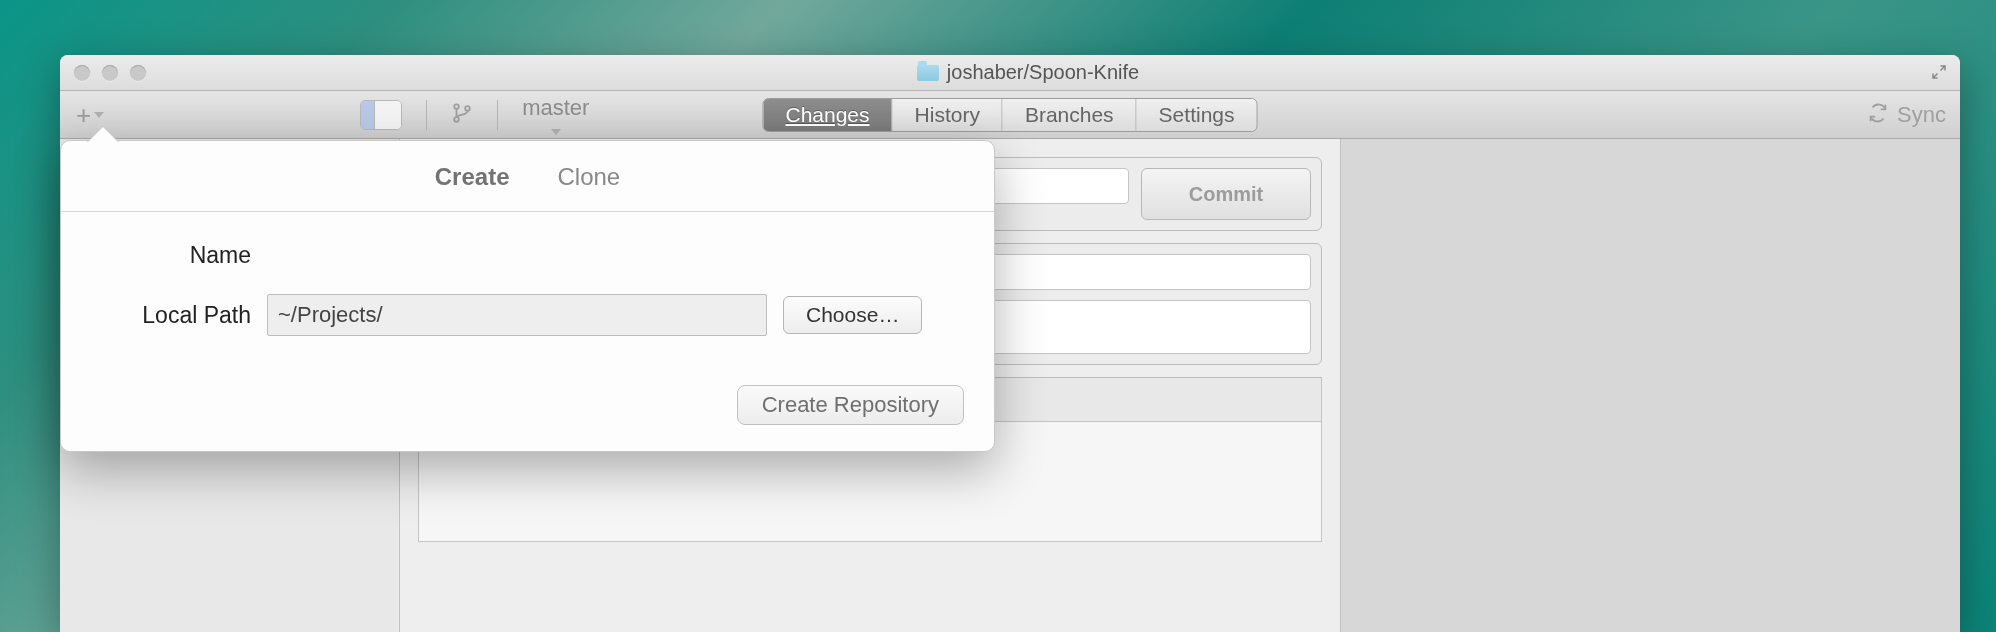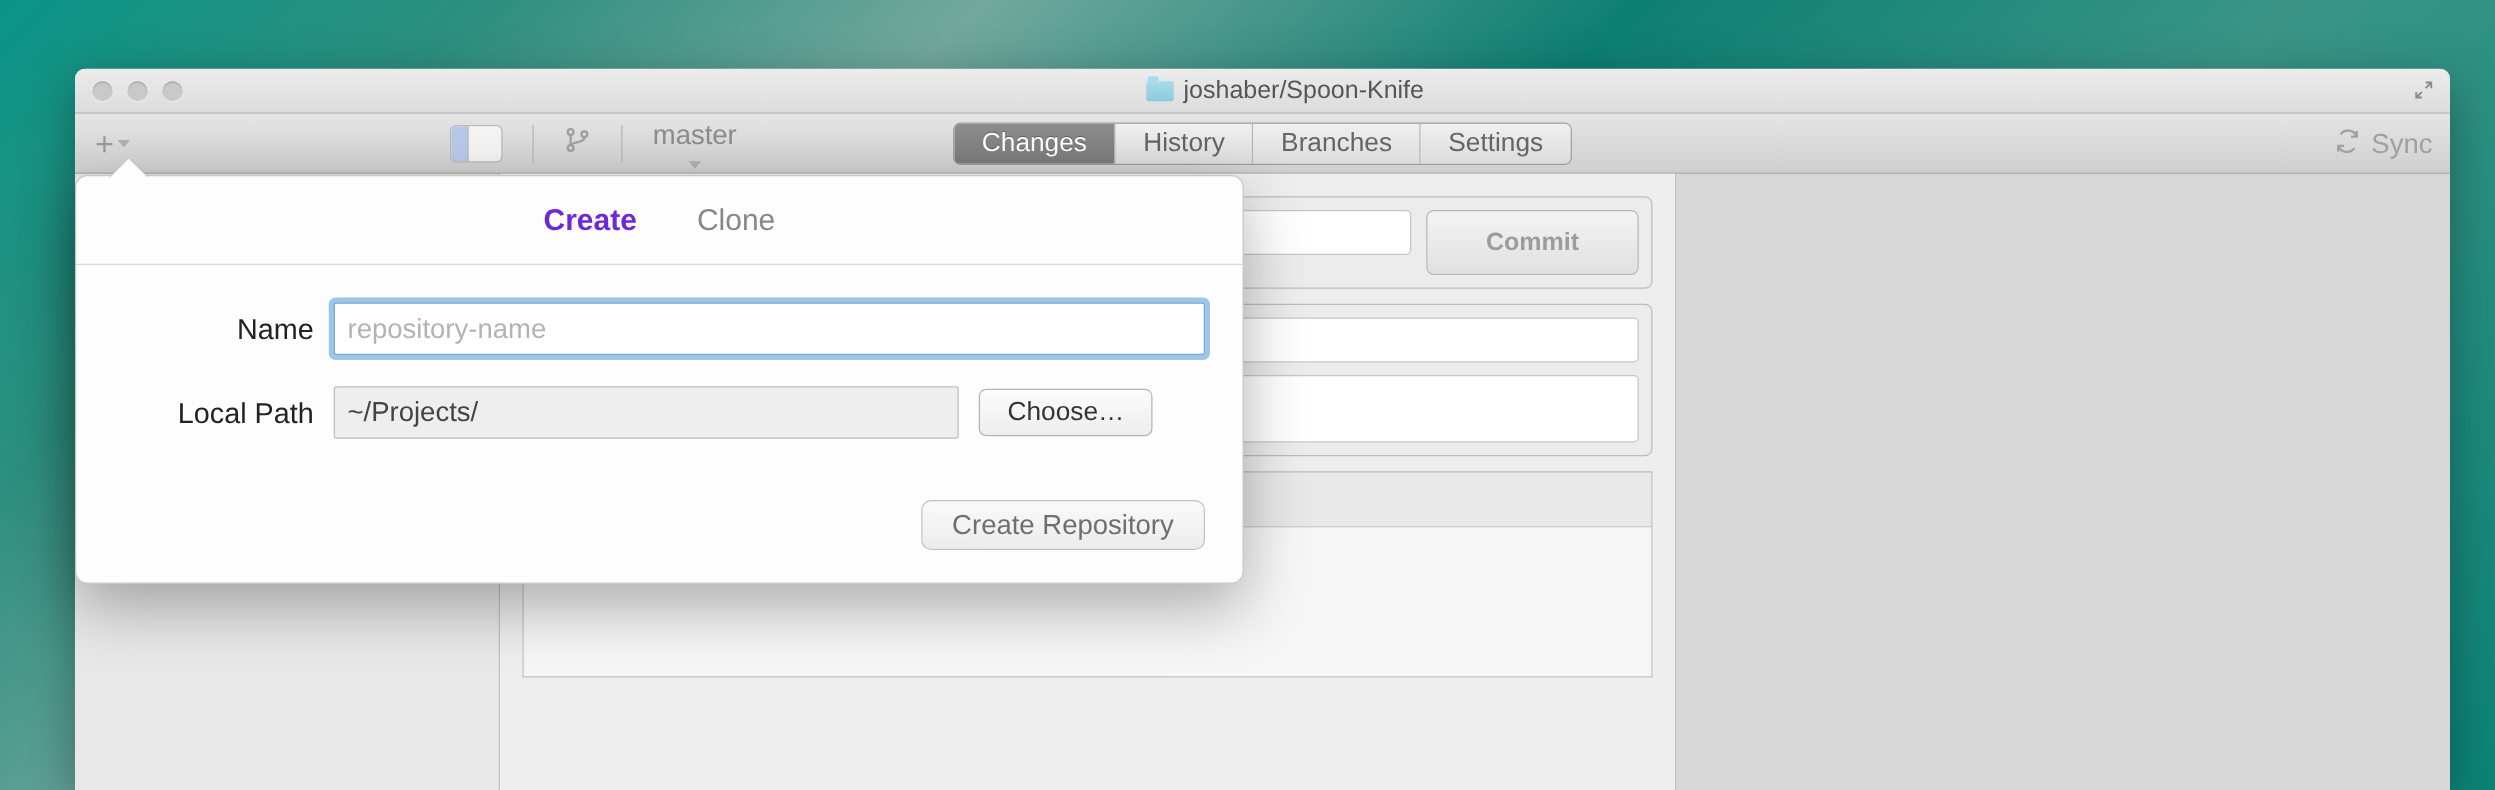--- a/index.html
+++ b/index.html
@@ -72,21 +72,21 @@
     position:absolute; left:50%; transform:translateX(-50%);
     display:flex; border:1px solid #9c9c9c; border-radius:6px; overflow:hidden;
     height:34px;
   }
   .seg-item {
     padding: 0 22px; display:flex; align-items:center;
     font-size:21px; color:#656565; background:linear-gradient(#f0f0f0,#dcdcdc);
     border-right:1px solid #b5b5b5;
   }
   .seg-item:last-child { border-right:none; }
-  .seg-item.active { background:linear-gradient(#8d8d8d,#7a7a7a); color:#fff; text-shadow:0 -1px 0 rgba(0,0,0,0.3); }
+  .seg-item.active { background:linear-gradient(#8d8d8d,#7a7a7a); color:#fff; text-shadow:0 -1px 0 rgba(0,0,0,0.3);text-decoration:underline; }
   .sync { position:absolute; right:14px; color:#a0a0a0; display:flex; align-items:flex-start; gap:8px; font-size:22px; }
   .sync svg { width:22px; height:22px; }
   .content { display:flex; height: calc(100% - 84px); }
   .sidebar { width: 340px; background:#e8e8e8; border-right:1px solid #c2c2c2; }
   .main { flex:1; background:#eeeeee; padding:18px 18px 0 18px; position:relative; }
   .right-panel { width:620px; background:#d7d7d7; border-left:1px solid #c2c2c2; }
   .commit-box {
     background:#ececec; border:1px solid #bcbcbc; border-radius:6px; padding:10px; display:flex; gap:12px;
   }
   .summary-input {
@@ -125,21 +125,21 @@
     box-shadow:0 18px 50px rgba(0,0,0,0.3);
   }
   .popover-arrow {
     position:absolute; top:-14px; left:26px; width:0; height:0;
     border-left:16px solid transparent; border-right:16px solid transparent;
     border-bottom:16px solid #fdfdfd;
     filter: drop-shadow(0 -1px 0 #c8c8c8);
   }
   .popover-tabs { display:flex; justify-content:center; gap:48px; padding:22px 0 20px; border-bottom:1px solid #d7d7d7; font-size:24px; }
   .popover-tab { color:#888; }
-  .popover-tab.active { color:#6d28d9; font-weight:600; }
+  .popover-tab.active { color:#737373; font-weight:600; }
   .popover-body { padding:30px 30px 24px 30px; }
   .form-row { display:flex; align-items:center; gap:16px; margin-bottom:25px; }
   .form-label { width:160px; text-align:right; color:#222; font-size:23px; }
   .text-input {
     flex:1; height:42px; border:1px solid #bdbdbd; border-radius:2px; padding:0 10px; font-size:22px; color:#444; background:#fff;
   }
   .text-input.focused {
     border:1px solid #7aa7d9; box-shadow:0 0 0 4px rgba(96,160,220,0.6);
   }
   .text-input::placeholder { color:#b3b3b3; }
@@ -242,21 +242,20 @@
 
 <div class="popover">
   <div class="popover-arrow"></div>
   <div class="popover-tabs">
     <div class="popover-tab active">Create</div>
     <div class="popover-tab">Clone</div>
   </div>
   <div class="popover-body">
     <div class="form-row">
       <div class="form-label">Name</div>
-      <input class="text-input focused" placeholder="repository-name" style="">
     </div>
     <div class="form-row">
       <div class="form-label">Local Path</div>
       <input class="text-input path-input" style="flex: 0 0 500px;" value="~/Projects/">
       <button class="choose-btn">Choose…</button>
     </div>
   </div>
   <div class="popover-footer">
     <button class="create-repo-btn">Create Repository</button>
   </div>

